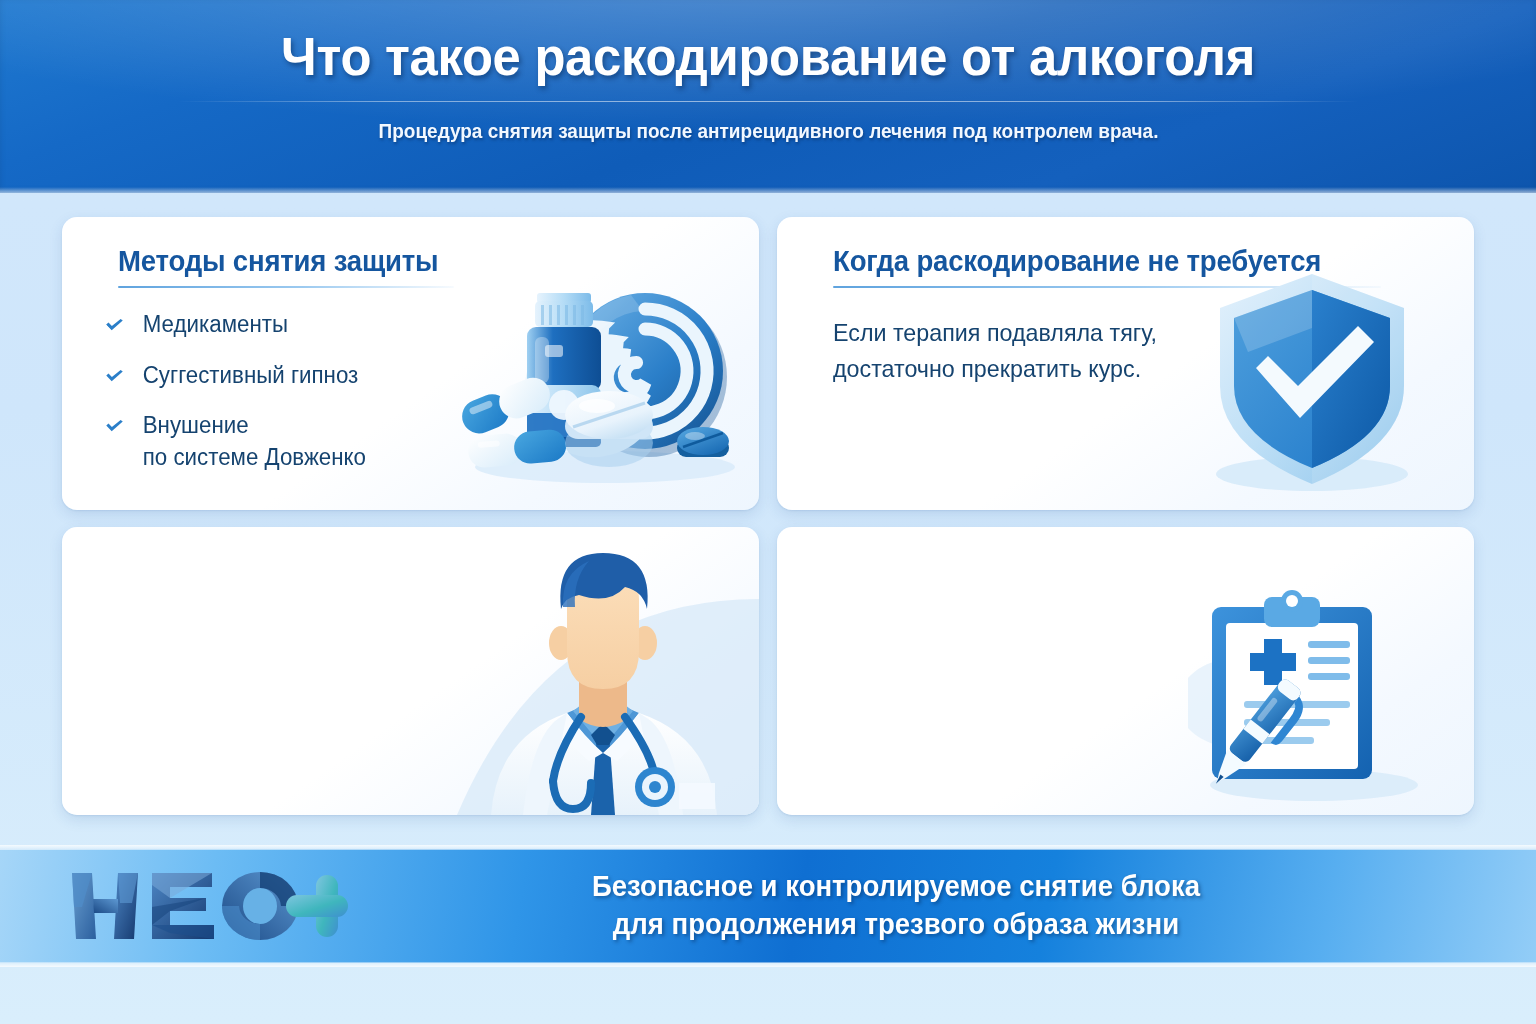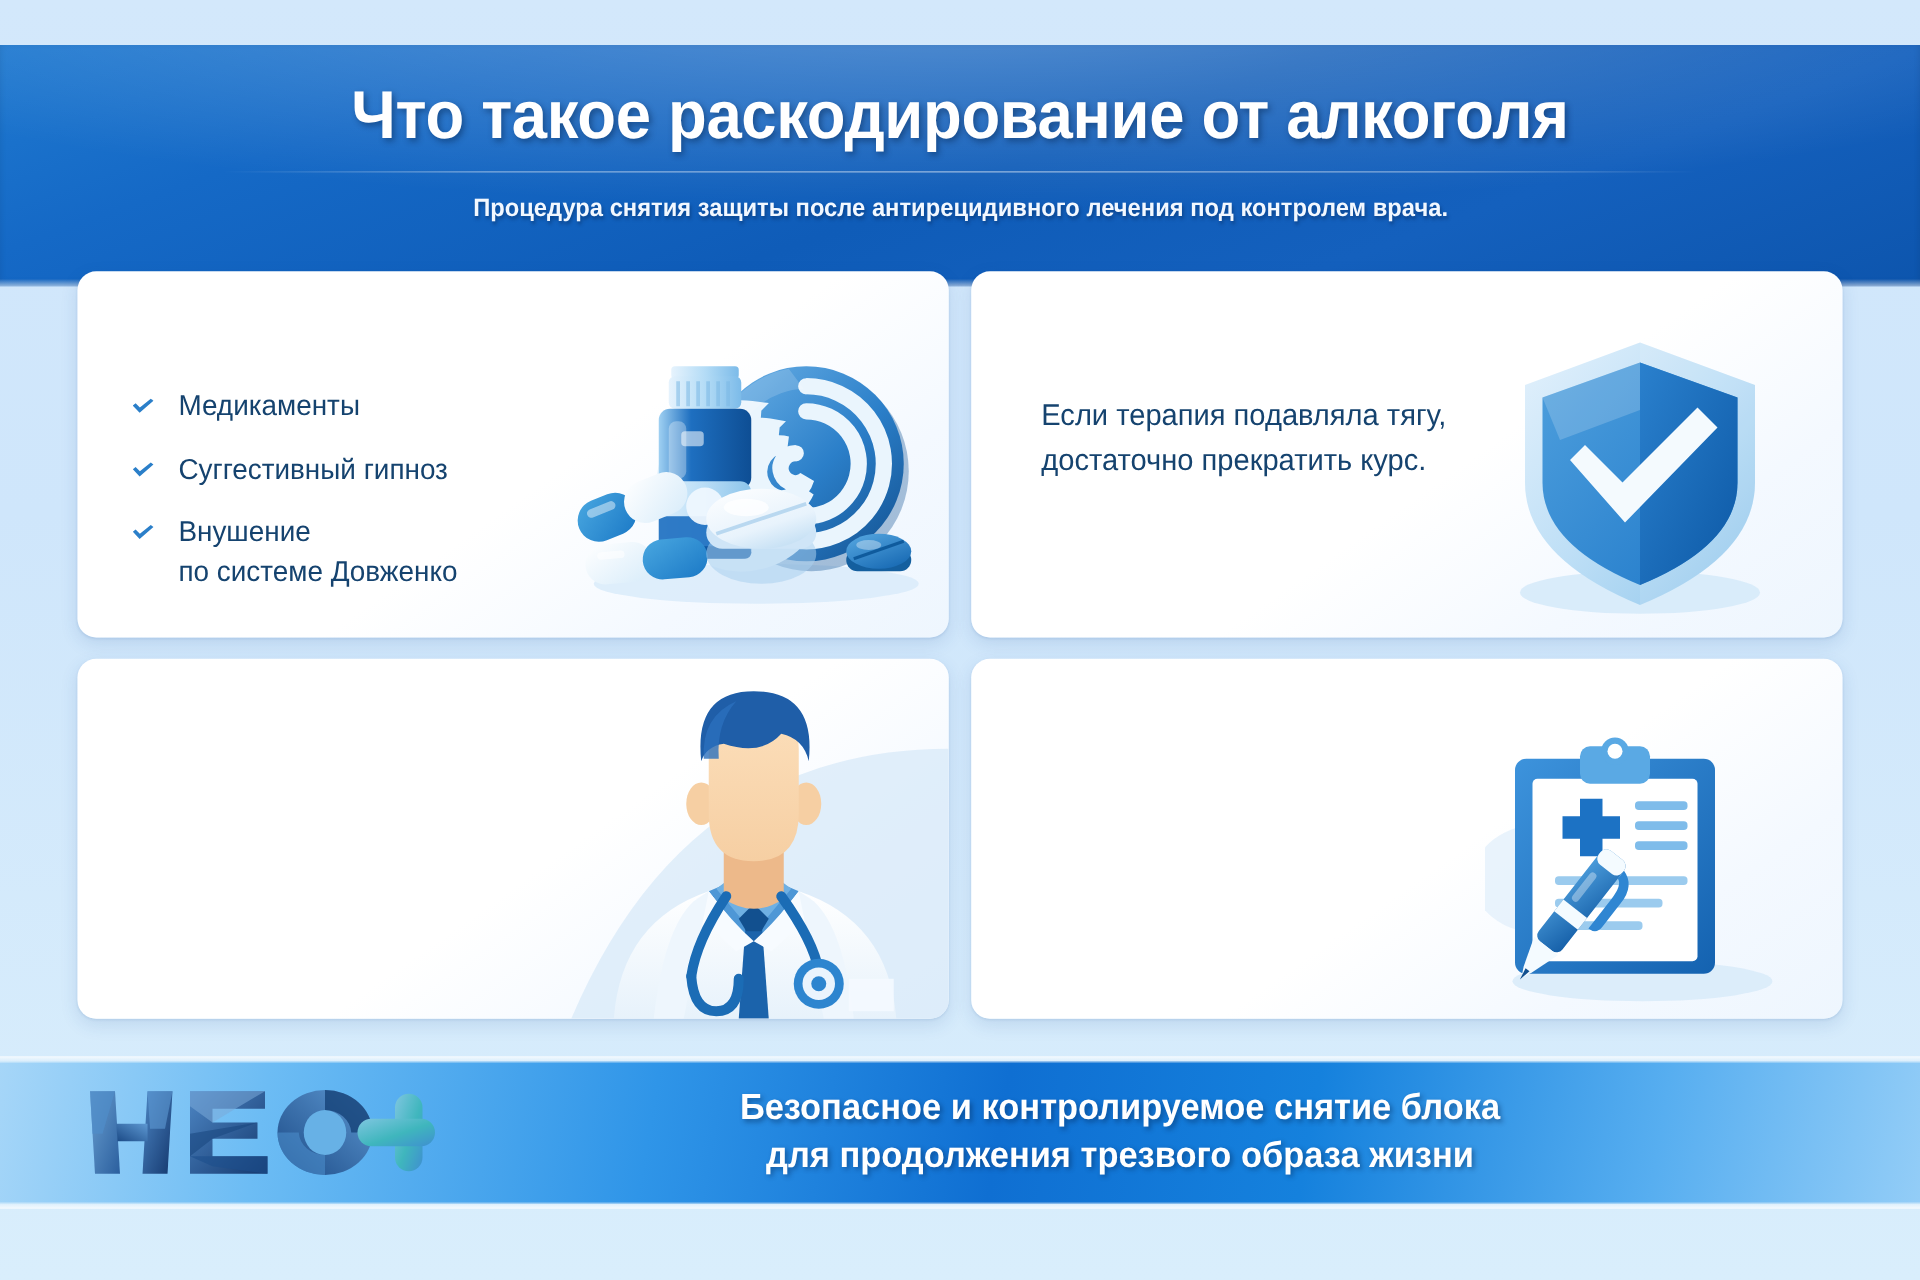--- a/index.html
+++ b/index.html
@@ -25,21 +25,20 @@
   
   .header {
     position: absolute;
     left: 0; top: 0;
     width: 1536px;
     height: 193px;
     background:
       radial-gradient(120% 160% at 50% -20%, rgba(255,255,255,0.30) 0%, rgba(255,255,255,0.0) 55%),
       linear-gradient(160deg, #1f79d0 0%, #1569c6 22%, #0f5cb8 52%, #1460bd 75%, #0d55ad 100%);
     box-shadow: inset 0 -2px 6px rgba(0,0,0,0.10);
-    margin-top: 36px;
   }
   .header::after {
     content: "";
     position: absolute;
     left: 0; right: 0; bottom: 0;
     height: 6px;
     background: linear-gradient(180deg, rgba(255,255,255,0.0), rgba(255,255,255,0.55));
   }
   .header-inner {
     position: relative;
@@ -239,20 +238,24 @@
     <div class="header-inner">
       <div class="poster-title">Что такое раскодирование от алкоголя</div>
       <div class="title-rule"></div>
       <div class="poster-subtitle">Процедура снятия защиты после антирецидивного лечения под контролем врача.</div>
     </div>
   </div>
 
   <div class="cards">
 
     <div class="card">
+      <div class="card-head">
+        <div class="card-title">Методы снятия защиты</div>
+        <div class="card-rule short"></div>
+      </div>
 
       <ul class="bullets">
         <li class="bullet">
           <svg class="check-icon" viewBox="0 0 20 14">
             <path d="M1.6 6.6 L6.9 11.6 L18.3 1.2 L16.0 3.0 L7.1 8.6 L3.6 5.4 Z" fill="#2b7fc9"></path>
             <path d="M1.4 6.4 L3.7 4.6 L7.2 7.9 L16.2 0.9 L18.4 2.6 L7.0 12.2 Z" fill="#2b7fc9"></path>
           </svg>
           <span>Медикаменты</span>
         </li>
         <li class="bullet">
@@ -364,20 +367,24 @@
         <g transform="translate(232,152)">
           <rect x="0" y="12" width="52" height="18" rx="9" fill="#145f9f"></rect>
           <ellipse cx="26" cy="14" rx="26" ry="14" fill="url(#blueTabG)"></ellipse>
           <path d="M6,20 L46,6" stroke="#0f5b9d" stroke-width="2.5" fill="none"></path>
           <ellipse cx="18" cy="9" rx="10" ry="4" fill="#ffffff" opacity="0.35"></ellipse>
         </g>
       </svg>
     </div>
 
     <div class="card">
+      <div class="card-head">
+        <div class="card-title">Когда раскодирование не требуется</div>
+        <div class="card-rule wide"></div>
+      </div>
 
       <div class="plain-text">
         <div>Если терапия подавляла тягу,</div>
         <div>достаточно прекратить курс.</div>
       </div>
 
       <svg class="card-art art-shield" viewBox="0 0 210 230">
         <defs>
           <linearGradient id="shOuter" x1="0" y1="0" x2="1" y2="1">
             <stop offset="0%" stop-color="#e3f1fc"></stop>

